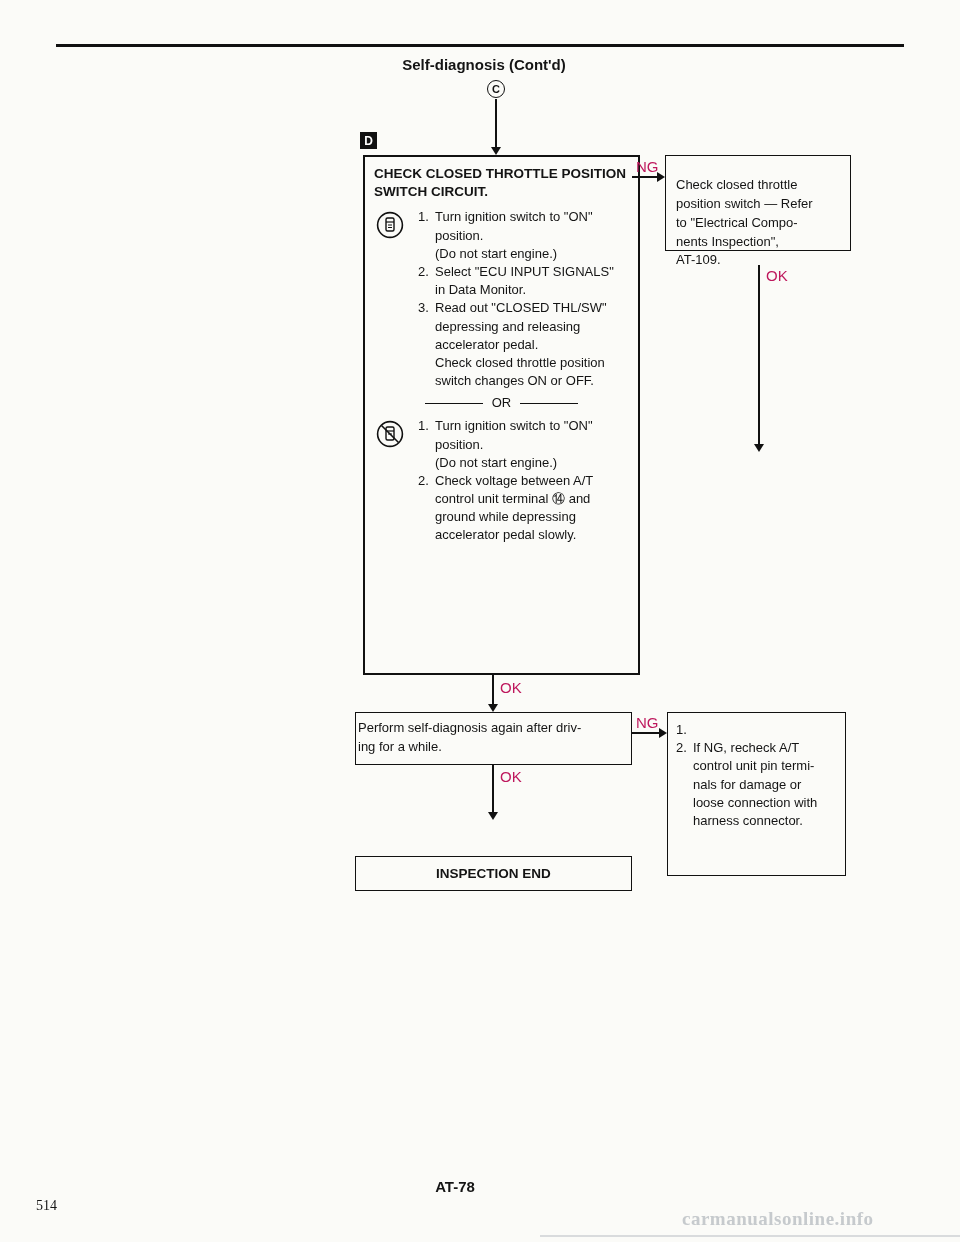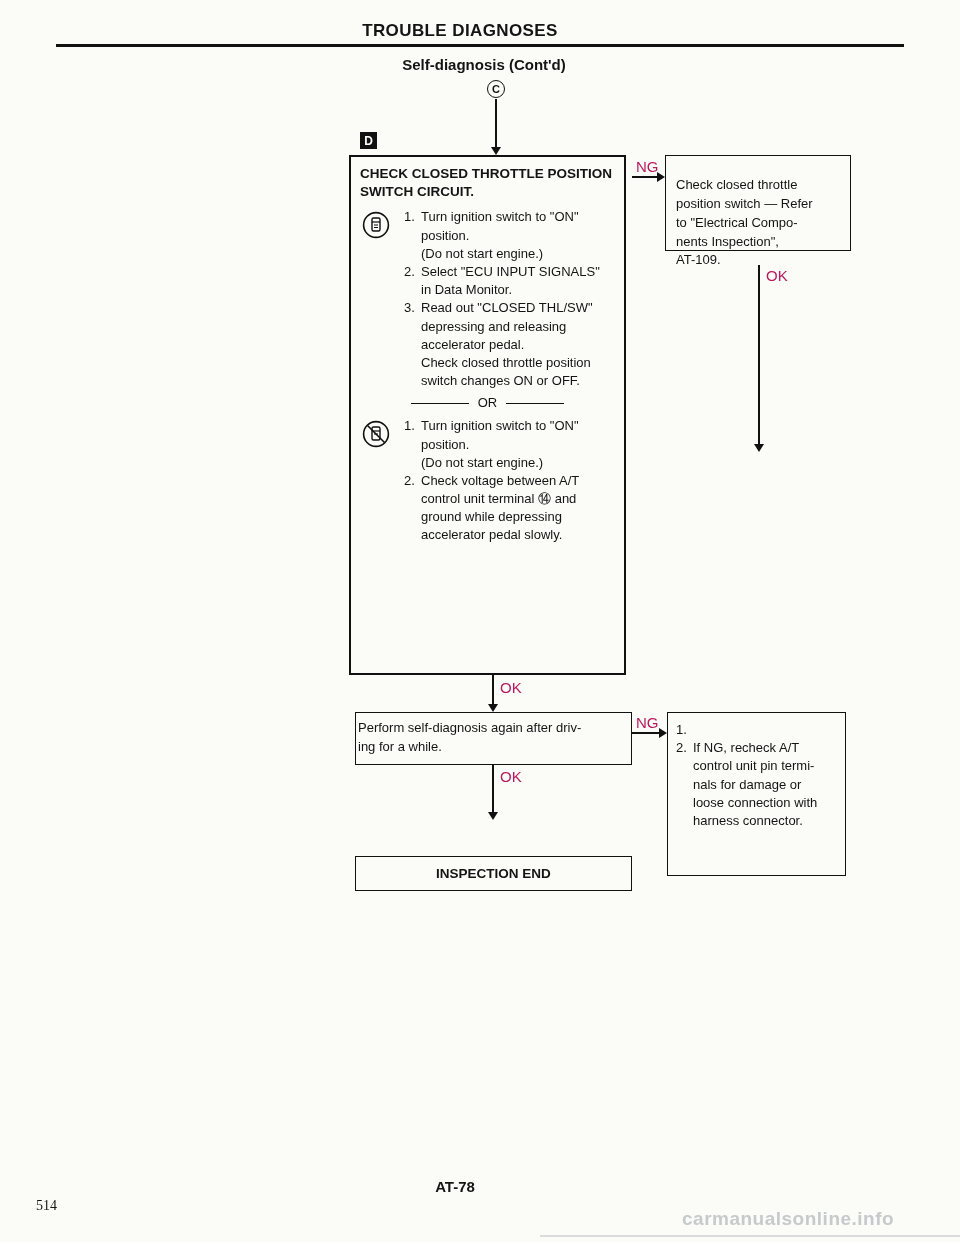--- a/index.html
+++ b/index.html
@@ -16,21 +16,21 @@
             font-size:15px; font-weight:bold; }
   .conn-c { position:absolute; left:487px; top:80px; width:18px; height:18px;
             border:1.5px solid #111; border-radius:50%; font-size:11px; font-weight:bold;
             display:flex; align-items:center; justify-content:center; }
   .d-label { position:absolute; left:360px; top:132px; width:17px; height:17px;
              background:#111; color:#fff; font-size:12px; font-weight:bold;
              display:flex; align-items:center; justify-content:center; }
   .box { position:absolute; border:1.5px solid #111; font-size:13px; line-height:1.45; }
   .pre { white-space:pre-line; }
 
-  #main-box { left:349px; top:155px; width:277px; height:520px; border-width:2px; padding:8px 9px 8px 9px; }
+  #main-box { left:363px; top:155px; width:277px; height:520px; border-width:2px; padding:8px 9px 8px 9px; }
   .main-title { font-size:13.5px; font-weight:bold; white-space:pre-line; line-height:1.35; margin-bottom:7px; }
   .section { display:flex; }
   .icon-col { flex:0 0 44px; width:44px; padding-top:3px; padding-left:2px; }
   .steps-col { flex:1; }
   .step { display:flex; font-size:13px; line-height:1.4; }
   .step .num { flex:0 0 17px; width:17px; }
   .step .txt { flex:1; white-space:pre-line; }
   .or-row { display:flex; align-items:center; justify-content:center; margin:5px 0 6px 0;
             font-size:13px; height:16px; }
   .or-line { height:1.5px; width:58px; background:#111; margin:0 9px; }
@@ -51,29 +51,28 @@
   .arr-right { position:absolute; width:0; height:0;
                border-top:5px solid transparent; border-bottom:5px solid transparent;
                border-left:8px solid #111; }
   .flow-label { position:absolute; font-size:15px; color:#be185d; }
 
   .footer-code { position:absolute; top:1178px; left:0; width:910px; text-align:center;
                  font-size:15px; font-weight:bold; }
   .page-num { position:absolute; top:1198px; left:36px; font-size:14px;
               font-family:Liberation Serif, serif; }
   .watermark { position:absolute; top:1208px; left:682px; font-size:19px;
-               color:#c6cacd; letter-spacing:.5px; font-weight:bold; }
+               color:#c6cacd; letter-spacing:.5px; font-weight:bold;font-family:Liberation Serif, serif; }
   .watermark-rule { position:absolute; top:1235px; left:540px; width:420px; height:2px; background:#d9dbdd; }
 </style>
 </head>
 <body>
 
 <div class="page">
 
-  <div class="hdr">TROUBLE DIAGNOSES</div>
   <div class="hdr-rule"></div>
   <div class="subhdr">Self-diagnosis (Cont'd)</div>
 
   <div class="conn-c">C</div>
   <div class="vline" style="left:495px; top:99px; height:48px;"></div>
   <div class="arr-down" style="left:491px; top:147px;"></div>
   <div class="d-label">D</div>
 
   <div class="box" id="main-box">
     <div class="main-title">CHECK CLOSED THROTTLE POSITION

